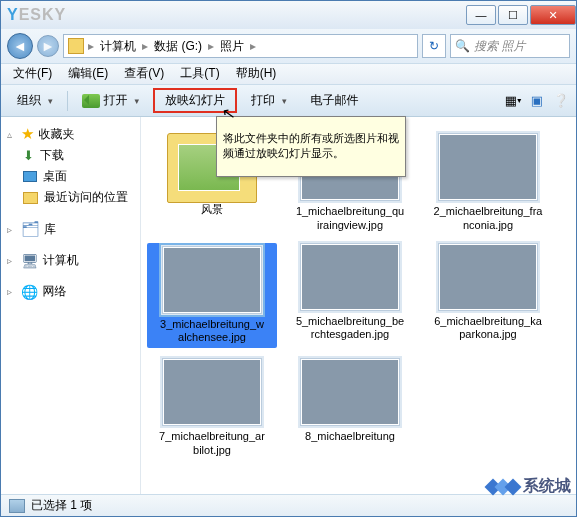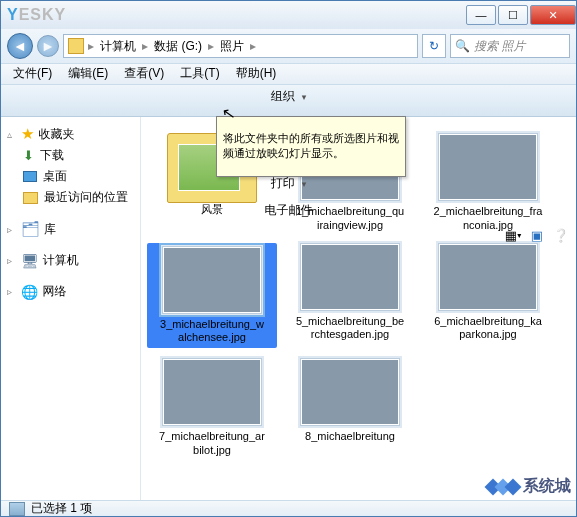--- a/index.html
+++ b/index.html
@@ -26,21 +26,21 @@
   .addr-icon { width:16px; height:16px; background:#f5d66a; border:1px solid #cda030; display:inline-block; }
   .refresh { width: 24px; height: 24px; border:1px solid #a0b8d0; background:#fff; display:flex;align-items:center;justify-content:center;color:#1560b8;font-size:12px;}
   .search { width: 120px; height: 24px; border:1px solid #a0b8d0; background:#fff; display:flex;align-items:center; padding:0 4px; font-size:12px; color:#888; font-style:italic; gap:4px;}
   .search .mag { color:#1560b8; font-style:normal;}
 
   
   .menubar { height: 22px; background: linear-gradient(#f5f9fc,#e6eef6); display: flex; align-items: flex-end; font-size: 12px; padding: 0 4px; border-top:1px solid #cadcea; border-bottom:1px solid #cadcea;}
   .menubar .mi { padding: 2px 8px; }
 
   
-  .toolbar { height: 32px; background: linear-gradient(#eef5fb,#d7e6f2); display: flex; align-items: center; font-size: 12px; padding: 0 6px; gap: 4px; border-bottom:1px solid #b8cede; position:relative;flex-direction:column;}
+  .toolbar { height: 32px; background: linear-gradient(#eef5fb,#d7e6f2); display: flex; align-items: center; font-size: 12px; padding: 0 6px; gap: 4px; border-bottom:1px solid #b8cede; position:relative;}
   .toolbar .tool { padding: 3px 10px; display:flex; align-items:center; gap:4px; }
   .toolbar .tool.dd::after { content:"▾"; font-size:9px; color:#555; margin-left:3px;}
   .toolbar .sep-v { width:1px; height:20px; background:#b8cede; }
   .toolbar .highlight { border: 2px solid #e03020; padding: 2px 10px; }
   .toolbar-right { margin-left:auto; display:flex; gap:6px; align-items:center;}
   .tico { width:18px; height:18px; display:inline-flex;align-items:center;justify-content:center; font-size:13px;}
   .open-ico { width:18px;height:14px; background:linear-gradient(#7ec850,#4a9a30); border-radius:2px; position:relative;}
   .open-ico::before{content:"";position:absolute;left:-3px;top:1px;border:5px solid transparent;border-right-color:#4a9a30;}
 
   
@@ -74,21 +74,21 @@
   .p1 { background:linear-gradient(#3a5a30 40%,#7aa060);}
   .p2 { background:linear-gradient(#5a80b0,#e8c040 60%);}
   .p3 { background:linear-gradient(#b8d4e8 40%,#6a8a9a 60%);}
   .p4 { background:linear-gradient(#a8c8e8,#6a8050 60%);}
   .p5 { background:linear-gradient(#5a6a50,#c0a060 70%);}
   .p6 { background:linear-gradient(#404850,#706858);}
   .p7 { background:linear-gradient(#5a5048,#a07858);}
   .p8 { background:linear-gradient(#606858,#80c0a0 70%);}
 
   
-  .statusbar { height: 16px; border-top:1px solid #cadcea; background:linear-gradient(#f4f8fb,#e4eef6); font-size:12px; display:flex; align-items:center; padding:0 8px; gap:6px;}
+  .statusbar { height: 22px; border-top:1px solid #cadcea; background:linear-gradient(#f4f8fb,#e4eef6); font-size:12px; display:flex; align-items:center; padding:0 8px; gap:6px;}
   .stat-ico { width:16px;height:14px; background:linear-gradient(#b0d0e8,#8ab0d0); border:1px solid #6a90b0;}
 
   
   .watermark { position:absolute; right:6px; bottom:20px; display:flex; align-items:center; gap:2px; font-size:16px; font-weight:bold; color:#2a3a6a; opacity:.85; pointer-events:none;}
   .wm-d { width:12px;height:12px; background:#1a60c8; transform:rotate(45deg); margin:0 -2px;}
 </style>
 </head>
 <body>
 
 <div class="window">

